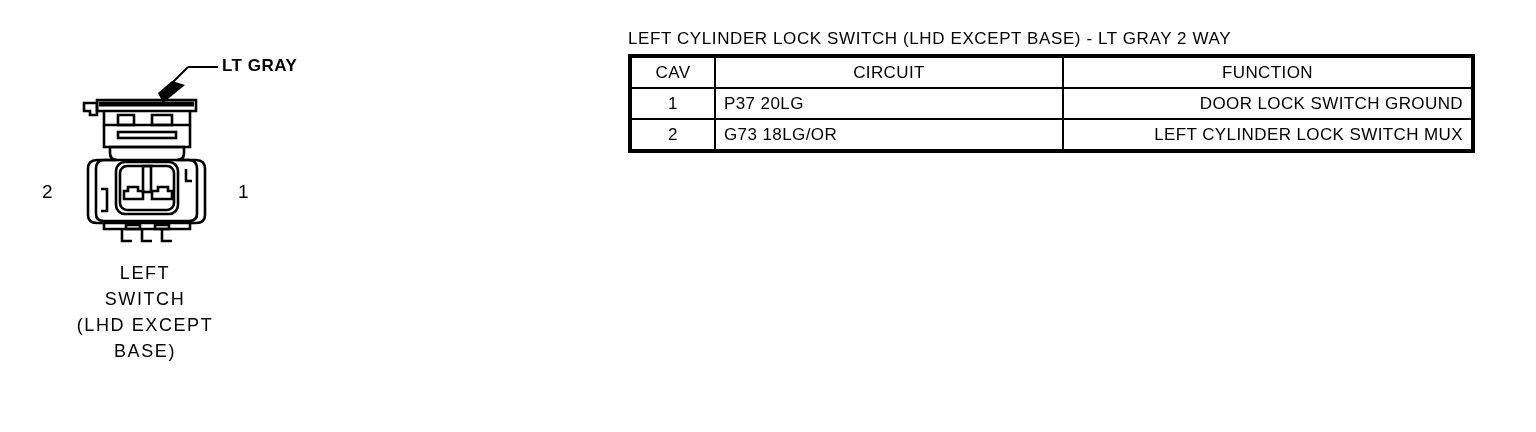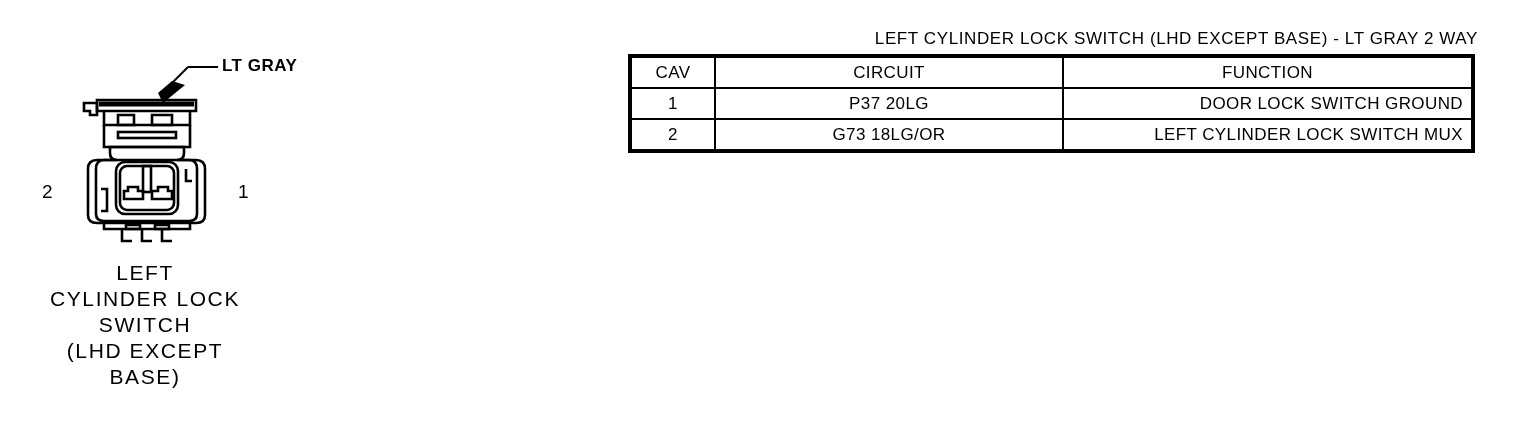--- a/index.html
+++ b/index.html
@@ -47,38 +47,38 @@
   }
   #pin-label-2 { left: 42px;  top: 153px; }
   #pin-label-1 { left: 238px; top: 153px; }
 
   #connector-caption {
     position: absolute;
     left: 0;
     top: 231px;
     width: 290px;
     text-align: center;
-    font-size: 21px;
+    font-size: 18px;
     letter-spacing: 1.6px;
     line-height: 26px;
     white-space: nowrap;
   }
   #connector-caption div { white-space: nowrap; }
 
   
   #table-panel {
     position: absolute;
     left: 628px;
     top: 30px;
     width: 850px;
   }
   #table-title {
     font-size: 17px;
     letter-spacing: 0.6px;
-    text-align: right;
+    text-align: left;
     white-space: nowrap;
     margin-bottom: 7px;
     line-height: 1;
   }
   table#cav-table {
     border-collapse: collapse;
     width: 847px;
     table-layout: fixed;
     border: 4px solid #000;
     padding-left: 40px;
@@ -87,21 +87,21 @@
     border: 2px solid #000;
     height: 29px;
     font-size: 17px;
     letter-spacing: 0.4px;
     padding: 0 8px;
     white-space: nowrap;
     line-height: 1;
   }
   #cav-table tr.header-row td { text-align: center; }
   #cav-table td.col-cav { text-align: center; width: 66px; }
-  #cav-table td.col-circuit { text-align: center; width: 330px; }
+  #cav-table td.col-circuit { text-align: left; width: 330px; }
   #cav-table td.col-function { text-align: right; }
   #cav-table tr.header-row td.col-circuit,
   #cav-table tr.header-row td.col-function { text-align: center; }
 </style>
 </head>
 <body>
 
 <div id="connector-panel">
 
   <svg id="connector-svg" width="320" height="230" viewBox="0 0 320 230">
@@ -175,21 +175,20 @@
   </svg>
 
   <div class="callout-label">LT GRAY</div>
 
   <div class="pin-number" id="pin-label-2">2</div>
 
   <div class="pin-number" id="pin-label-1">1</div>
 
   <div id="connector-caption">
     <div>LEFT</div>
-    <div>CYLINDER LOCK</div>
     <div>SWITCH</div>
     <div>(LHD EXCEPT</div>
     <div>BASE)</div>
   </div>
 </div>
 
 <div id="table-panel">
 
   <div id="table-title">LEFT CYLINDER LOCK SWITCH (LHD EXCEPT BASE) - LT GRAY 2 WAY</div>
 

